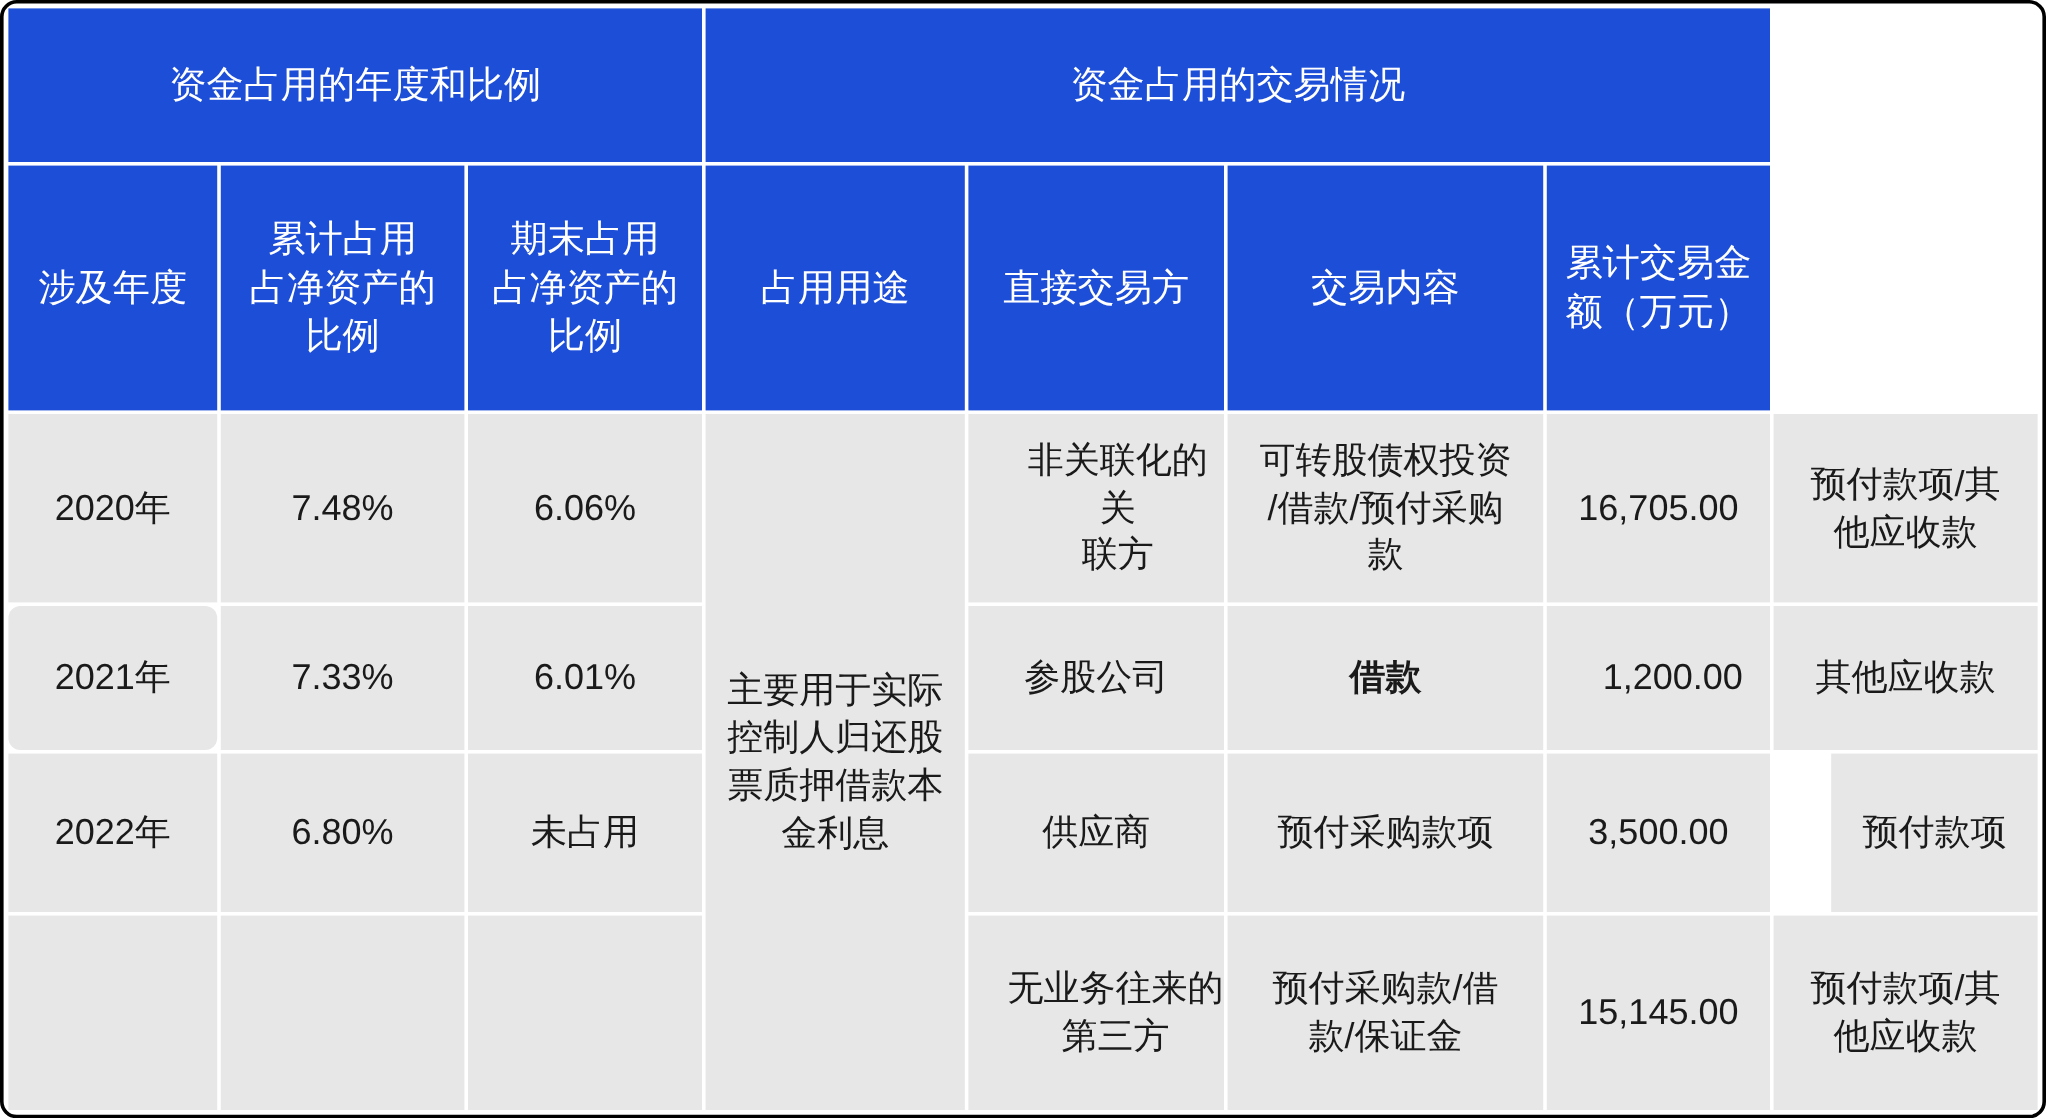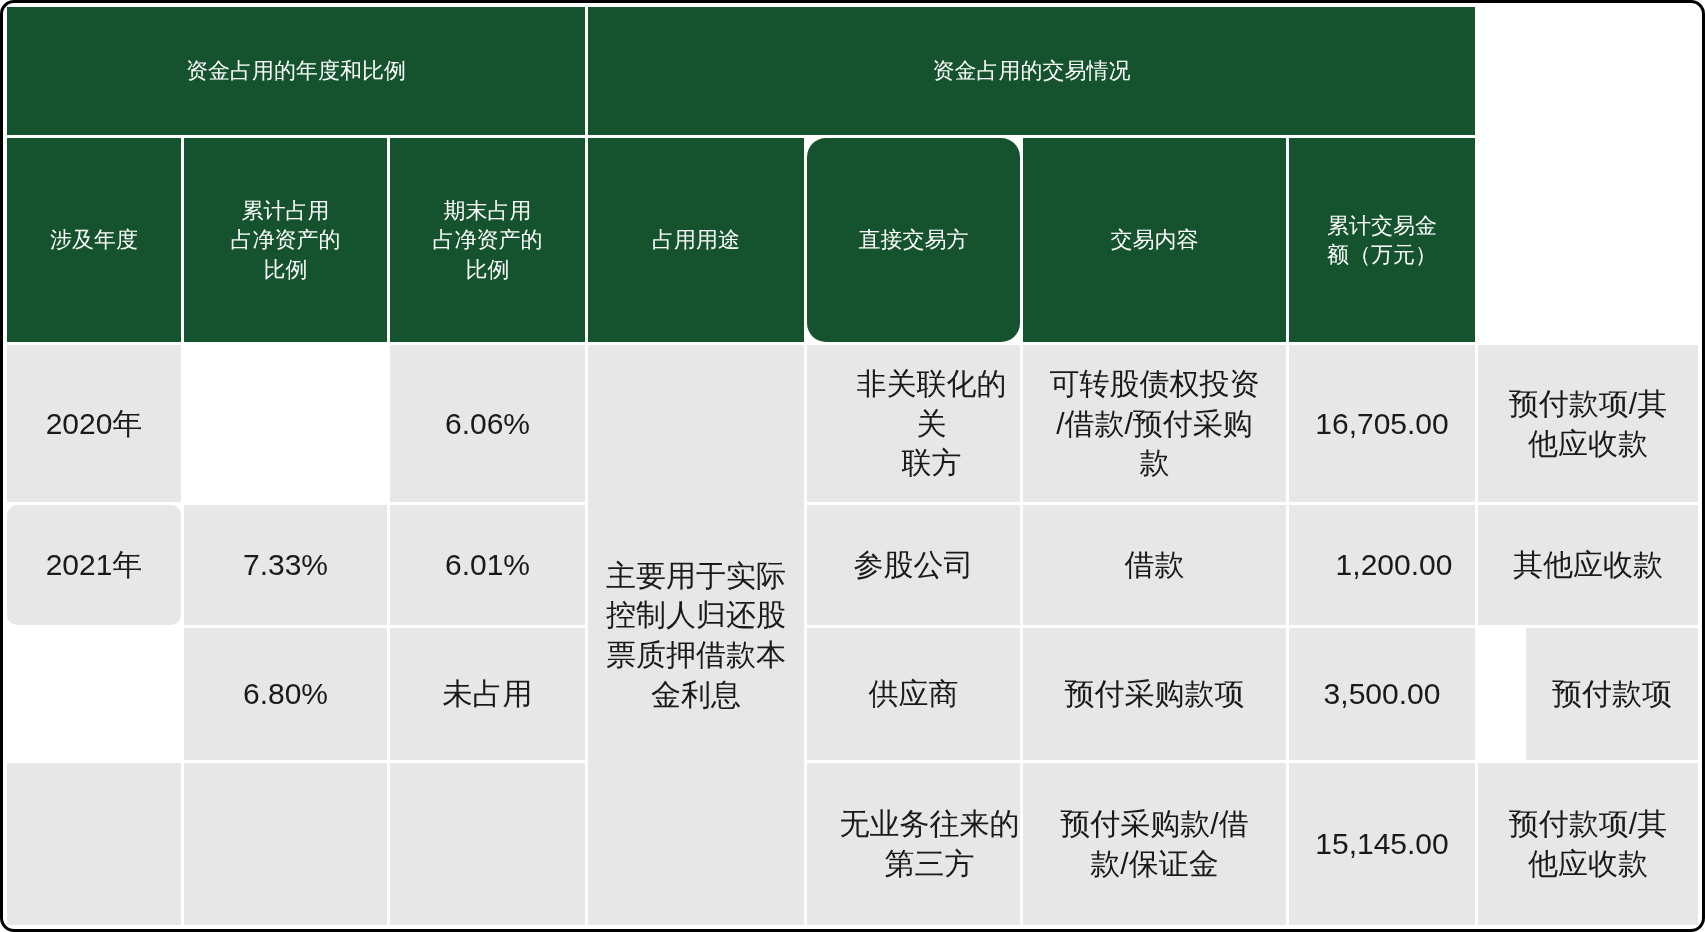--- a/index.html
+++ b/index.html
@@ -7,21 +7,21 @@
           font-family:"Liberation Sans","DejaVu Sans",sans-serif;}
   .frame{position:absolute;left:0;top:0;width:1699px;height:926px;
          border:3px solid #000000;border-radius:14px;background:#ffffff;overflow:hidden;}
   .grid{position:absolute;left:4px;top:4px;right:4px;bottom:4px;
         display:grid;
         grid-template-columns:174px 203px 195px 216px 213px 263px 186px 1fr;
         grid-template-rows:128px 204px 157px 120px 132px 1fr;
         gap:3px;background:#ffffff;}
   .cell{display:flex;align-items:center;justify-content:center;
         text-align:center;white-space:pre-line;line-height:1.32;overflow:hidden;}
-  .hd{background:#14532d;color:#ffffff;font-size:22px;}
+  .hd{background:#1d4ed8;color:#ffffff;font-size:31px;}
   .bd{background:#E8E7E7;color:#1a1a1a;font-size:30px;}
   
   .span-year-group{grid-column:1 / span 3;grid-row:1;}
   .span-trans-group{grid-column:4 / span 4;grid-row:1;}
   .span-account{grid-column:8;grid-row:1 / span 2;}
   .span-purpose{grid-column:4;grid-row:3 / span 4;}
 </style>
 </head>
 <body>
 
@@ -33,49 +33,51 @@
       <div class="cell hd span-trans-group">资金占用的交易情况</div>
 
       <div class="cell hd" style="grid-column:1;grid-row:2;">涉及年度</div>
       <div class="cell hd" style="grid-column:2;grid-row:2;">累计占用
 占净资产的
 比例</div>
       <div class="cell hd" style="grid-column:3;grid-row:2;">期末占用
 占净资产的
 比例</div>
       <div class="cell hd" style="grid-column:4;grid-row:2;">占用用途</div>
-      <div class="cell hd" style="grid-column:5;grid-row:2;border-radius:19px;">直接交易方</div>
+      <div class="cell hd" style="grid-column:5;grid-row:2;">直接交易方</div>
       <div class="cell hd" style="grid-column:6;grid-row:2;">交易内容</div>
       <div class="cell hd" style="grid-column:7;grid-row:2;">累计交易金
 额（万元）</div>
 
       <div class="cell bd span-purpose">主要用于实际
 控制人归还股
 票质押借款本
 金利息</div>
 
       <div class="cell bd" style="grid-column:1;grid-row:3;">2020年</div>
+      <div class="cell bd" style="grid-column:2;grid-row:3;">7.48%</div>
       <div class="cell bd" style="grid-column:3;grid-row:3;">6.06%</div>
       <div class="cell bd" style="grid-column:5;grid-row:3;padding-left:36px;">非关联化的关
 联方</div>
       <div class="cell bd" style="grid-column:6;grid-row:3;">可转股债权投资
 /借款/预付采购
 款</div>
       <div class="cell bd" style="grid-column:7;grid-row:3;">16,705.00</div>
       <div class="cell bd" style="grid-column:8;grid-row:3;">预付款项/其
 他应收款</div>
 
       <div class="cell bd" style="grid-column:1;grid-row:4;border-radius:10px;">2021年</div>
       <div class="cell bd" style="grid-column:2;grid-row:4;">7.33%</div>
       <div class="cell bd" style="grid-column:3;grid-row:4;">6.01%</div>
       <div class="cell bd" style="grid-column:5;grid-row:4;">参股公司</div>
-      <div class="cell bd" style="grid-column:6;grid-row:4;">借款</div>
+      <div class="cell bd" style="grid-column:6;grid-row:4;font-weight:bold;">借款</div>
       <div class="cell bd" style="grid-column:7;grid-row:4;padding-left:24px;">1,200.00</div>
       <div class="cell bd" style="grid-column:8;grid-row:4;">其他应收款</div>
 
+      <div class="cell bd" style="grid-column:1;grid-row:5;">2022年</div>
       <div class="cell bd" style="grid-column:2;grid-row:5;">6.80%</div>
       <div class="cell bd" style="grid-column:3;grid-row:5;">未占用</div>
       <div class="cell bd" style="grid-column:5;grid-row:5;">供应商</div>
       <div class="cell bd" style="grid-column:6;grid-row:5;">预付采购款项</div>
       <div class="cell bd" style="grid-column:7;grid-row:5;">3,500.00</div>
       <div class="cell bd" style="grid-column:8;grid-row:5;margin-left:48px;">预付款项</div>
 
       <div class="cell bd" style="grid-column:1;grid-row:6;"></div>
       <div class="cell bd" style="grid-column:2;grid-row:6;"></div>
       <div class="cell bd" style="grid-column:3;grid-row:6;"></div>

